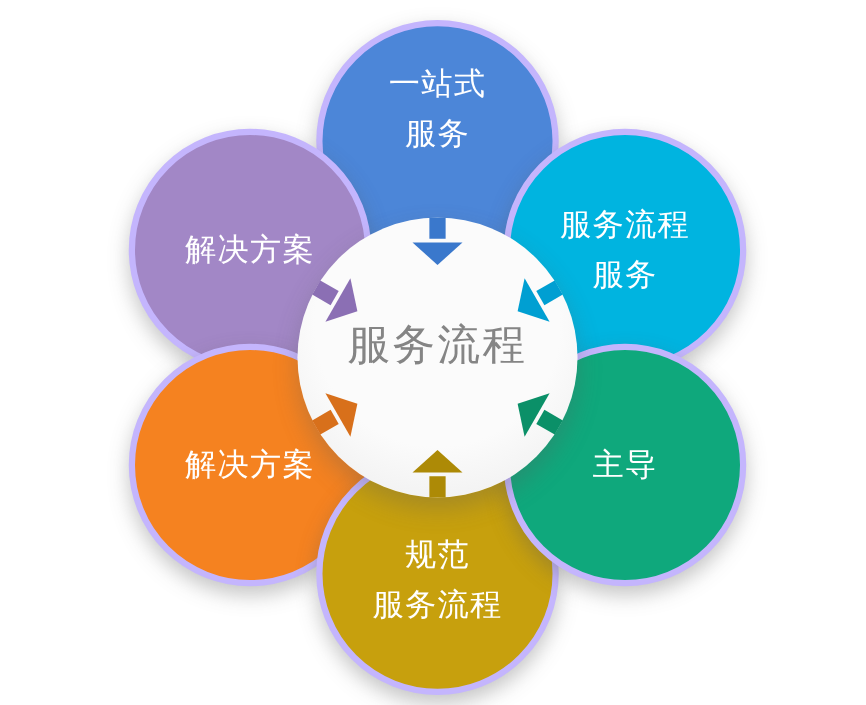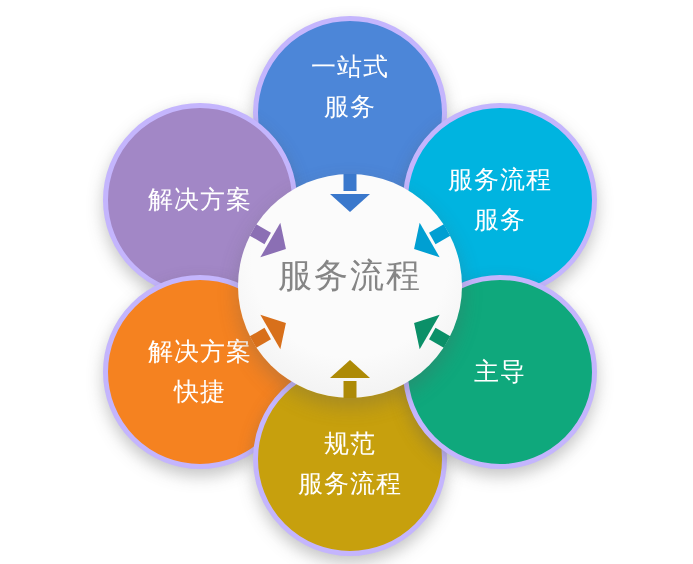--- a/index.html
+++ b/index.html
@@ -71,21 +71,20 @@
 
   <div class="node node-topleft" style="background-color: rgb(162, 135, 198);">
     <div class="label">
       <span>解决方案</span>
     </div>
   </div>
 
   <div class="node node-bottomleft" style="background-color: rgb(245, 130, 32);">
     <div class="label">
       <span>解决方案</span>
-      <span>快捷</span>
     </div>
   </div>
 
   <div class="node node-bottom" style="background-color: rgb(199, 160, 13);">
     <div class="label">
       <span>规范</span>
       <span>服务流程</span>
     </div>
   </div>
 

